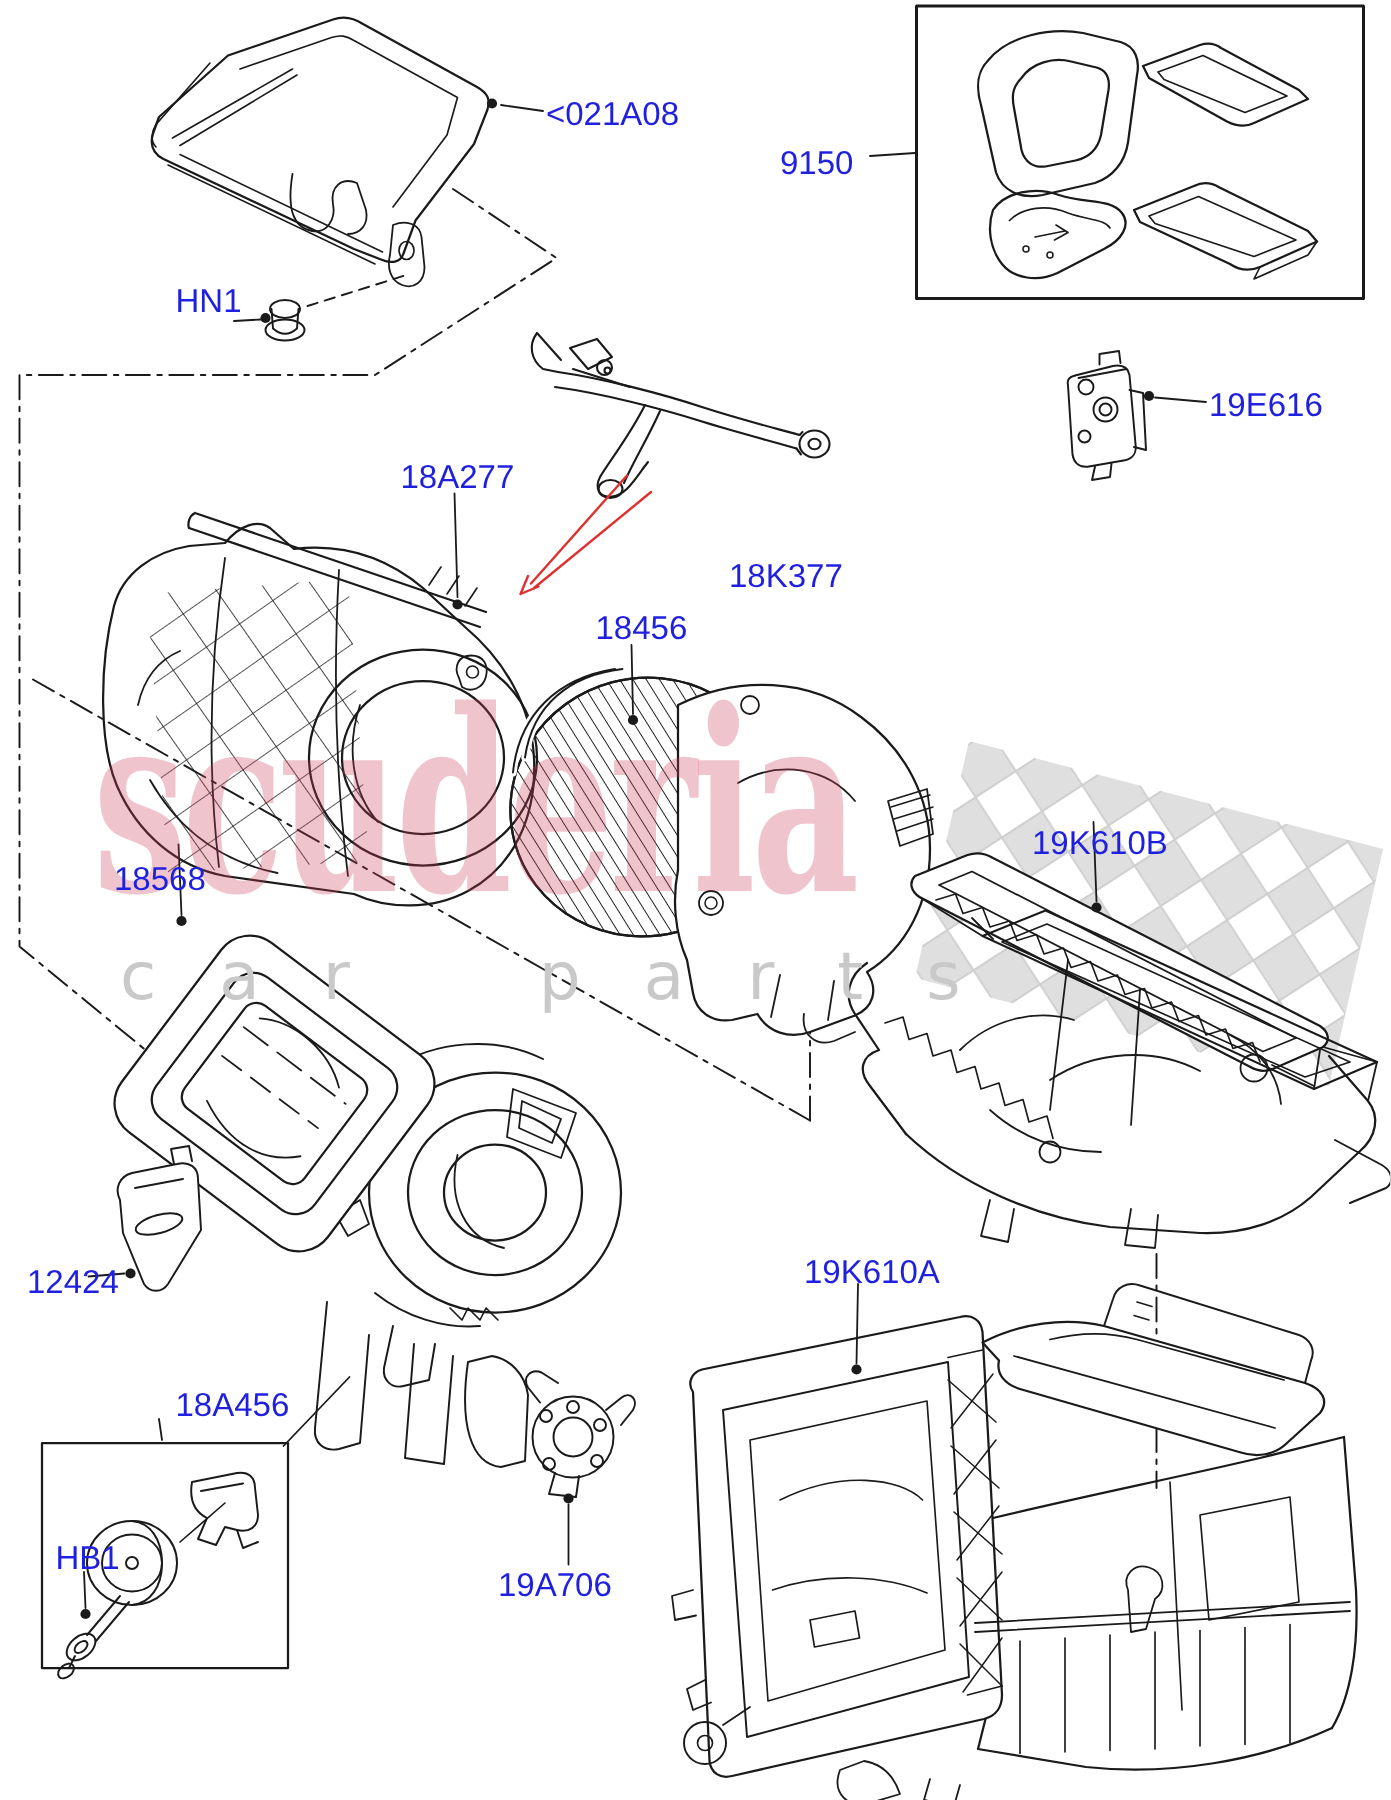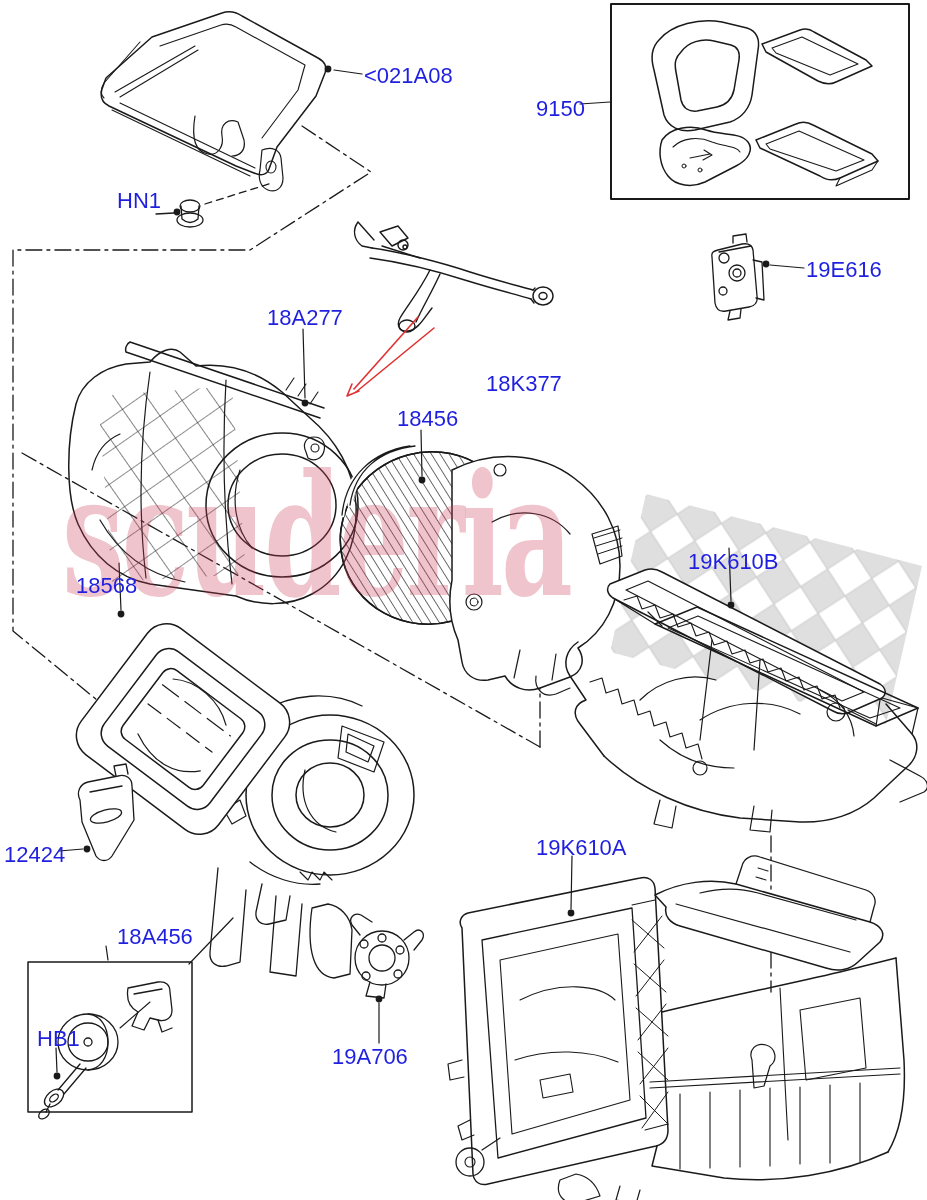--- a/index.html
+++ b/index.html
@@ -28,28 +28,28 @@
   }
   
   .part-label{
     position:absolute;z-index:5;
     color:var(--label,#1f1fe0);
     font-size:22px;line-height:1.05;
     cursor:pointer;white-space:nowrap;
   }
   .lbl-021A08 {left:364px;top:64px;}
   .lbl-HN1    {left:117px;top:189px;}
-  .lbl-9150   {left:536px;top:97px;}
+  .lbl-9150   {left:520px;top:97px;}
   .lbl-19E616 {left:806px;top:258px;}
   .lbl-18A277 {left:267px;top:306px;}
   .lbl-18K377 {left:486px;top:372px;}
   .lbl-18456  {left:397px;top:407px;}
   .lbl-18568  {left:76px; top:543px;margin-top:31px;}
   .lbl-19K610B{left:688px;top:526px;margin-top:24px;}
-  .lbl-12424  {left:4px;  top:843px;}
+  .lbl-12424  {left:18px;  top:843px;}
   .lbl-18A456 {left:69px; top:925px;margin-left:48px;}
   .lbl-HB1    {left:37px; top:1027px;text-align:center;}
   .lbl-19A706 {left:332px;top:1045px;}
   .lbl-19K610A{left:536px;top:836px;}
 </style>
 </head>
 <body>
 
 <div id="stage">
 
@@ -312,20 +312,21 @@
         <path d="M560,1180 C554,1196 566,1206 580,1202 L600,1196 C596,1184 588,1176 576,1174 Z" stroke-width="1.2"></path>
         <path d="M620,1186 l-4,14 l20,4 l4,-14" stroke-width="1.2"></path>
         <path d="M462,1060 l-14,4 l2,16 l14,-3 M470,1120 l-12,6 l4,14 l12,-5" stroke-width="1.2"></path>
         <circle cx="571" cy="913" r="3.4" fill="currentColor" stroke="none"></circle>
         <path d="M572,856 L571,909" stroke-width="1.2"></path>
       </g>
     </g>
   </svg>
 
   <div class="wm-brand">scuderia</div>
+  <div class="wm-sub">car parts</div>
 
   <div class="part-label lbl-021A08">&lt;021A08</div>
   <div class="part-label lbl-HN1">HN1</div>
   <div class="part-label lbl-9150">9150</div>
   <div class="part-label lbl-19E616">19E616</div>
   <div class="part-label lbl-18A277">18A277</div>
   <div class="part-label lbl-18K377">18K377</div>
   <div class="part-label lbl-18456">18456</div>
   <div class="part-label lbl-18568">18568</div>
   <div class="part-label lbl-19K610B">19K610B</div>

